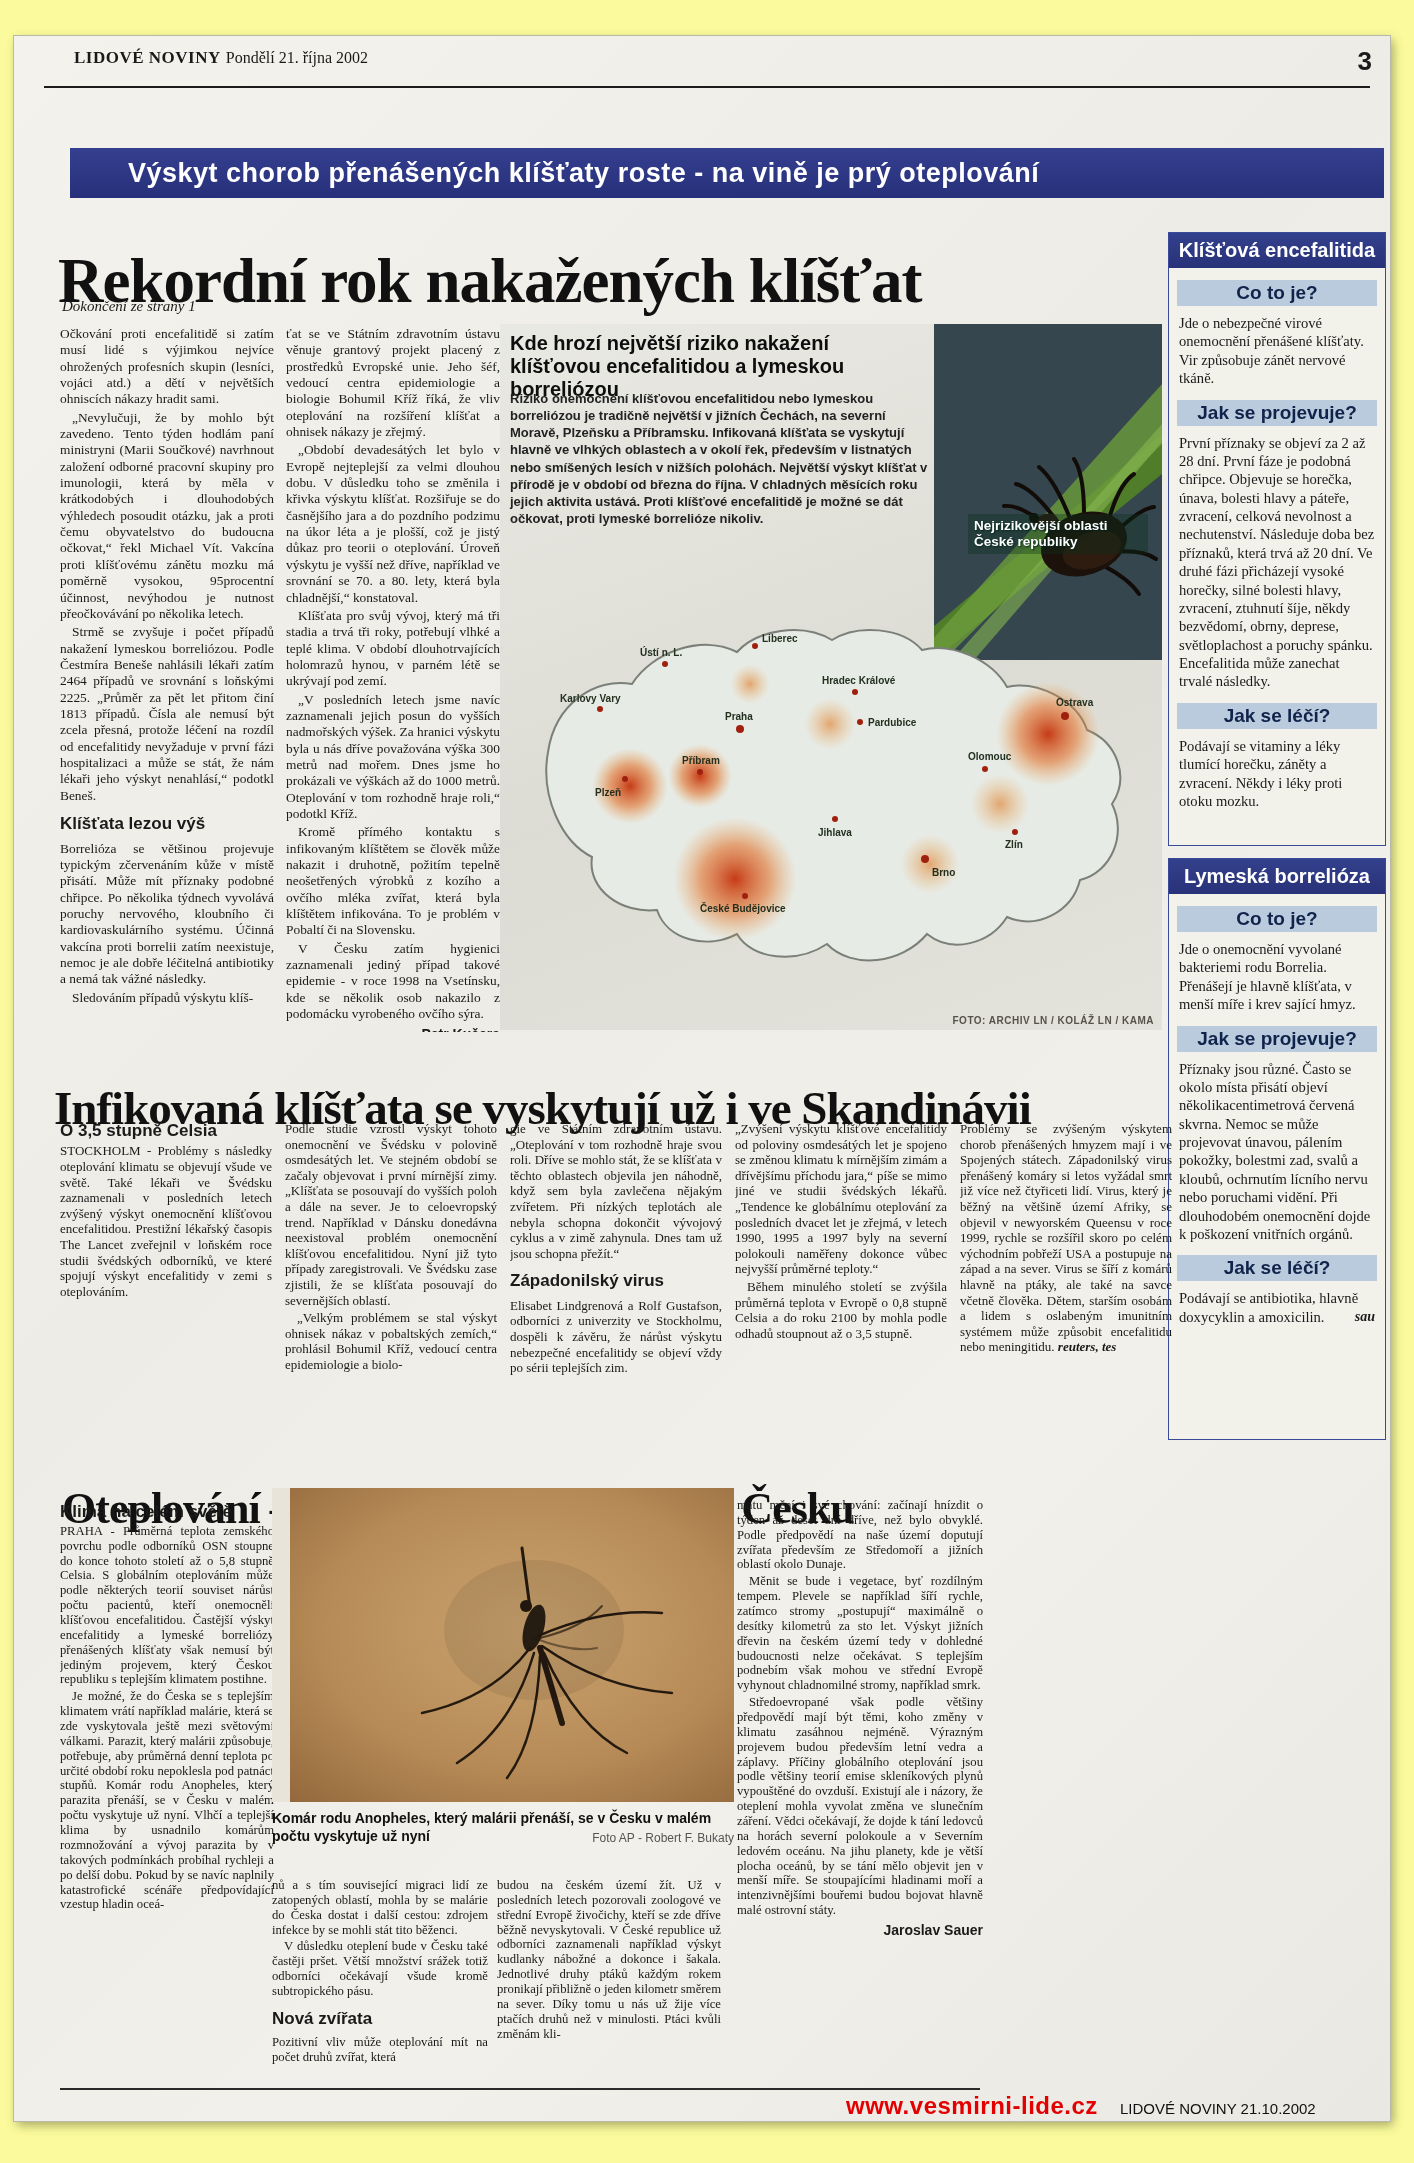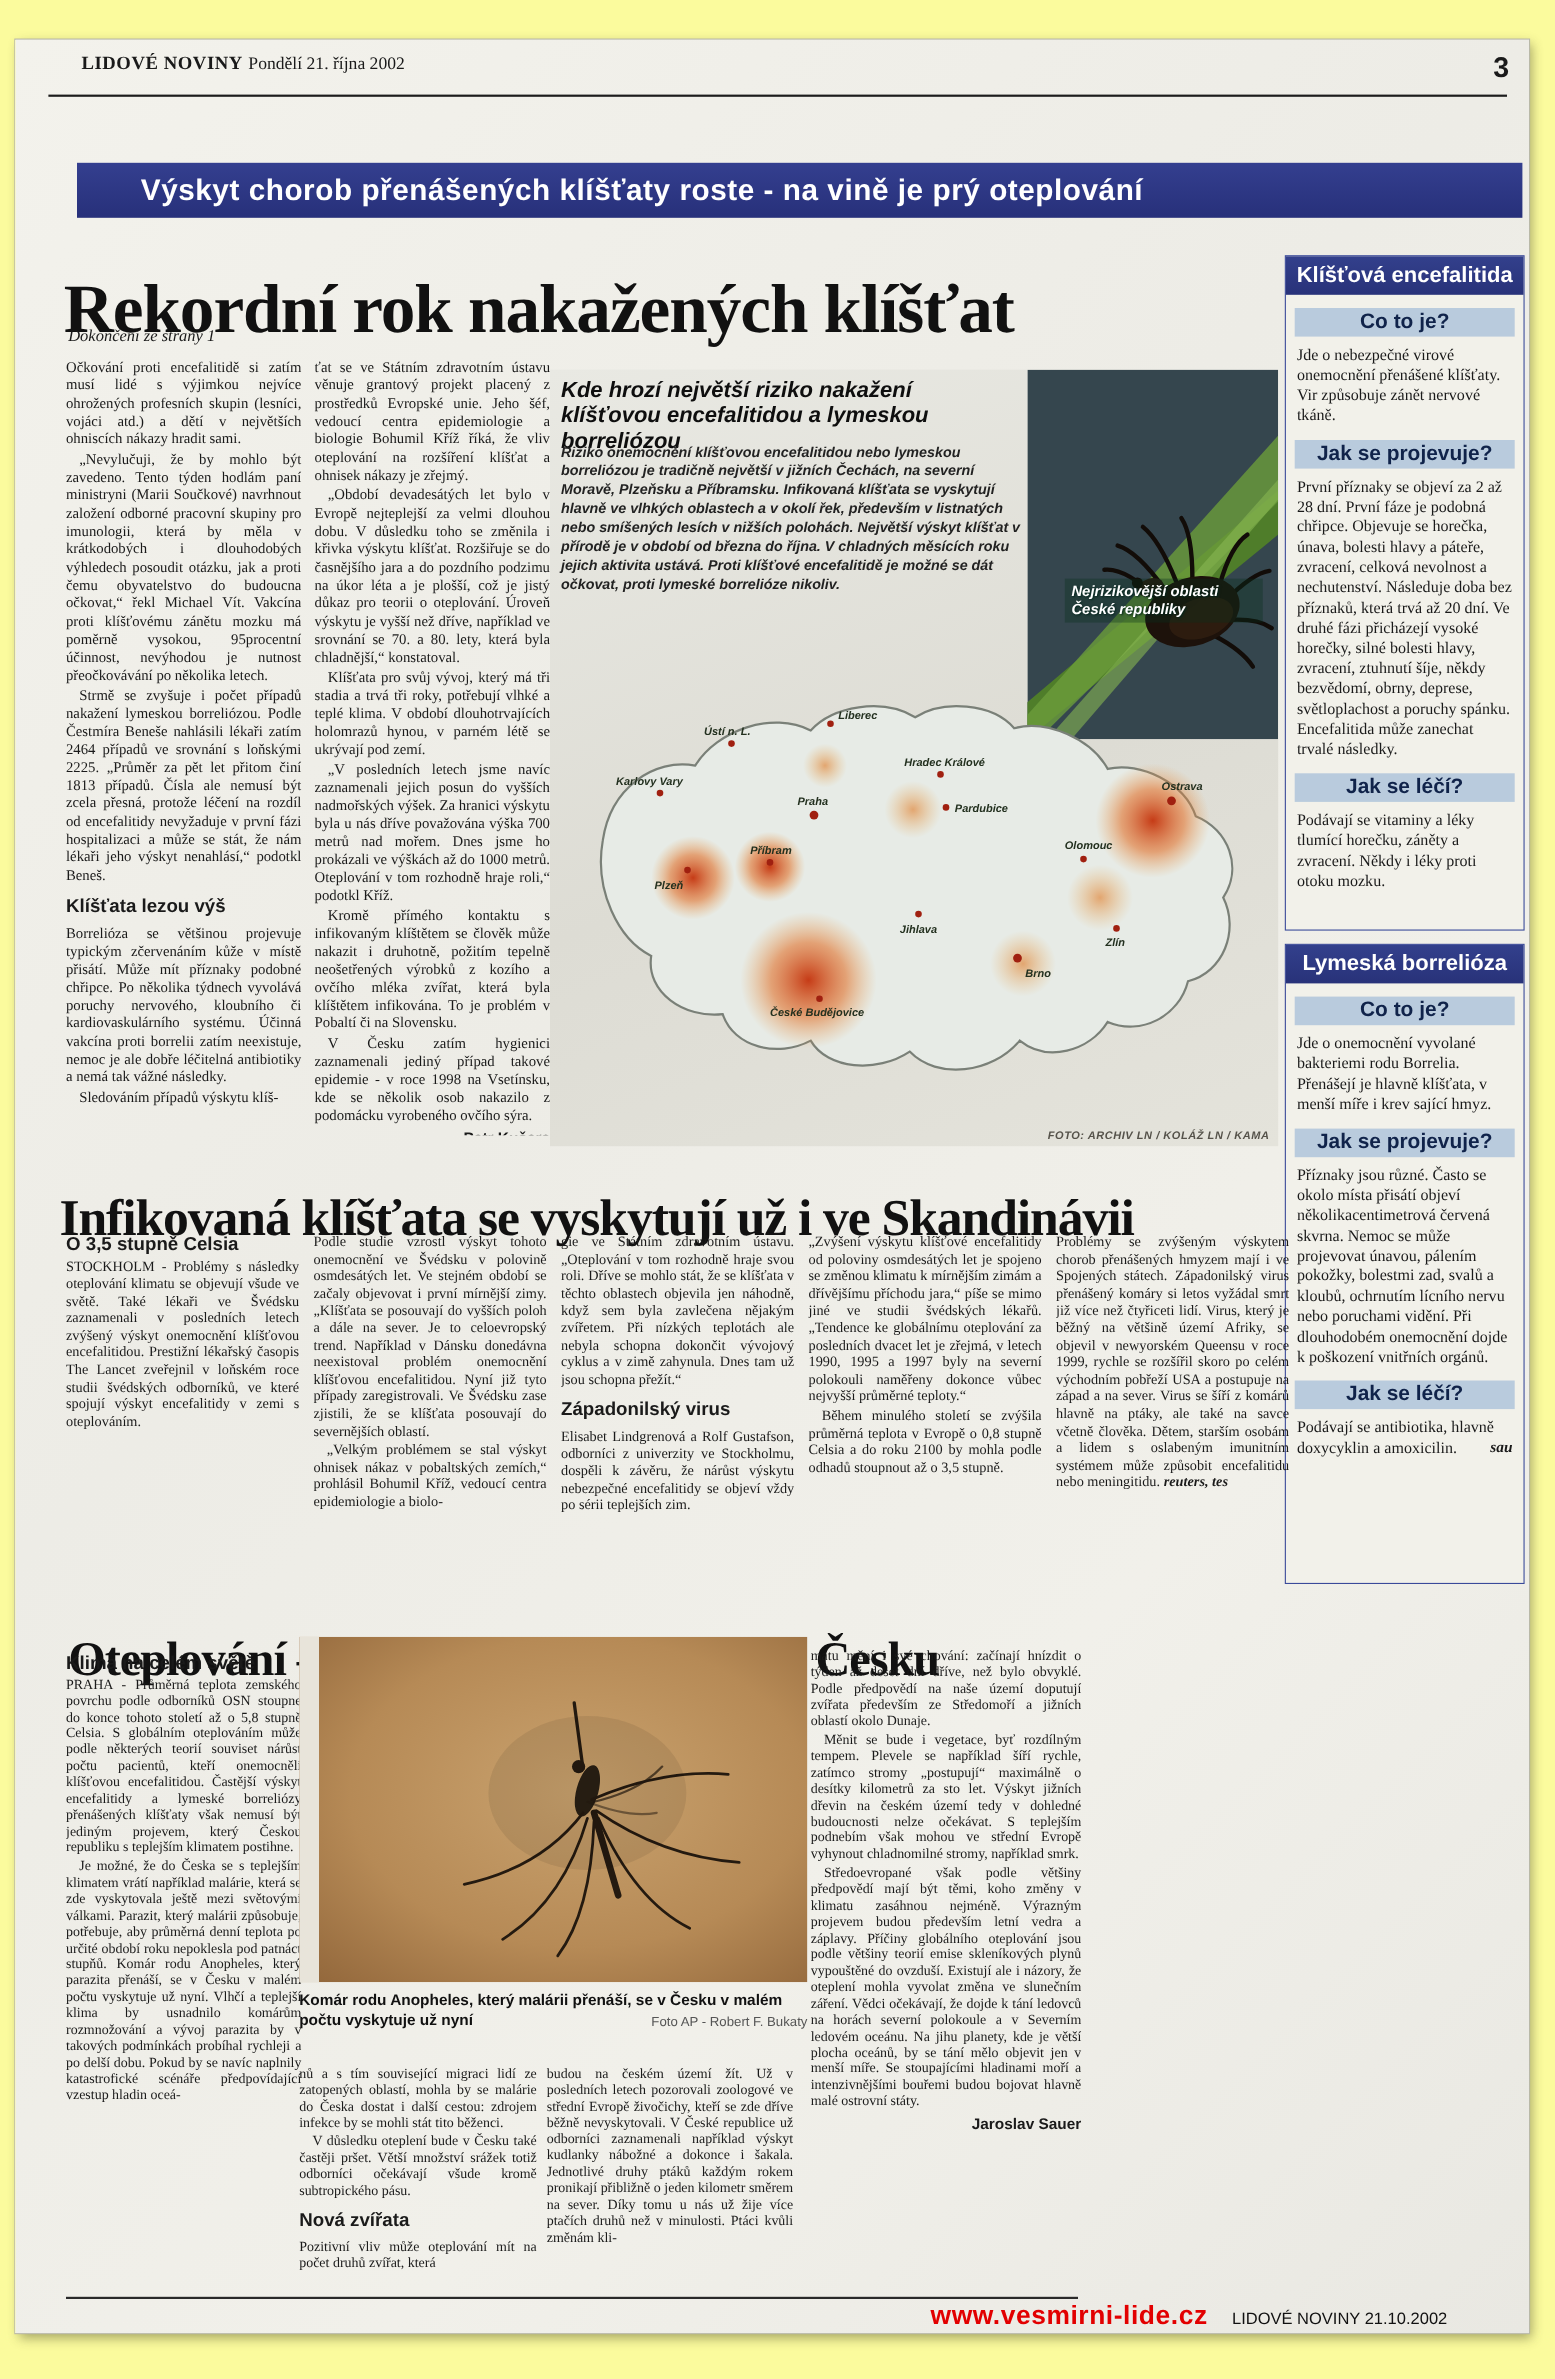--- a/index.html
+++ b/index.html
@@ -37,22 +37,22 @@
   .col{position:absolute;text-align:justify;overflow:hidden;}
   .col p{margin:0 0 2px 0;text-indent:12px;}
   .col p.fi{text-indent:0;}
   .a1c{top:290px;width:214px;height:706px;font-size:13.4px;line-height:1.22;}
   #a1col1{left:46px;}
   #a1col2{left:272px;}
   .subhead{font-family:"Liberation Sans",sans-serif;font-weight:bold;font-size:17px;
     margin:10px 0 6px 0;text-align:left;}
   .byline{font-family:"Liberation Sans",sans-serif;font-weight:bold;font-size:14px;text-align:right;margin-top:4px;}
   
-  .mapfig{position:absolute;left:486px;top:300px;width:662px;height:706px;
-    background:linear-gradient(160deg,#e9e9e3,#dddcd4 55%,#e4e3db);overflow:hidden;font-style:italic;}
+  .mapfig{position:absolute;left:486px;top:288px;width:662px;height:706px;
+    background:linear-gradient(160deg,#e9e9e3,#dddcd4 55%,#e4e3db);overflow:hidden;}
   .map-title{position:absolute;left:10px;top:8px;width:430px;
     font-family:"Liberation Sans",sans-serif;font-weight:bold;font-size:20px;line-height:1.15;color:#0e0e0e;}
   .map-body{position:absolute;left:10px;top:66px;width:420px;
     font-family:"Liberation Sans",sans-serif;font-weight:bold;font-size:13px;line-height:1.32;color:#222;}
   .tickphoto{position:absolute;right:0;top:0;width:228px;height:336px;}
   .risk-label{position:absolute;right:14px;top:190px;width:168px;
     font-family:"Liberation Sans",sans-serif;font-weight:bold;font-size:13.5px;line-height:1.2;
     color:#fff;text-shadow:1px 1px 2px #00241a;background:rgba(10,50,30,.35);padding:4px 6px;}
   .czmap{position:absolute;left:0;top:240px;width:662px;height:440px;}
   .map-credit{position:absolute;right:8px;bottom:4px;
@@ -123,21 +123,21 @@
     <p>Strmě se zvyšuje i počet případů nakažení lymeskou borreliózou. Podle Čestmíra Beneše nahlásili lékaři zatím 2464 případů ve srovnání s loňskými 2225. „Průměr za pět let přitom činí 1813 případů. Čísla ale nemusí být zcela přesná, protože léčení na rozdíl od encefalitidy nevyžaduje v první fázi hospitalizaci a může se stát, že nám lékaři jeho výskyt nenahlásí,“ podotkl Beneš.</p>
     <div class="subhead">Klíšťata lezou výš</div>
     <p class="fi">Borrelióza se většinou projevuje typickým zčervenáním kůže v místě přisátí. Může mít příznaky podobné chřipce. Po několika týdnech vyvolává poruchy nervového, kloubního či kardiovaskulárního systému. Účinná vakcína proti borrelii zatím neexistuje, nemoc je ale dobře léčitelná antibiotiky a nemá tak vážné následky.</p>
     <p>Sledováním případů výskytu klíš-</p>
   </div>
 
   <div class="col a1c" id="a1col2">
     <p class="fi">ťat se ve Státním zdravotním ústavu věnuje grantový projekt placený z prostředků Evropské unie. Jeho šéf, vedoucí centra epidemiologie a biologie Bohumil Kříž říká, že vliv oteplování na rozšíření klíšťat a ohnisek nákazy je zřejmý.</p>
     <p>„Období devadesátých let bylo v Evropě nejteplejší za velmi dlouhou dobu. V důsledku toho se změnila i křivka výskytu klíšťat. Rozšiřuje se do časnějšího jara a do pozdního podzimu na úkor léta a je plošší, což je jistý důkaz pro teorii o oteplování. Úroveň výskytu je vyšší než dříve, například ve srovnání se 70. a 80. lety, která byla chladnější,“ konstatoval.</p>
     <p>Klíšťata pro svůj vývoj, který má tři stadia a trvá tři roky, potřebují vlhké a teplé klima. V období dlouhotrvajících holomrazů hynou, v parném létě se ukrývají pod zemí.</p>
-    <p>„V posledních letech jsme navíc zaznamenali jejich posun do vyšších nadmořských výšek. Za hranici výskytu byla u nás dříve považována výška 700 metrů nad mořem. Dnes jsme ho prokázali ve výškách až do 1000 metrů. Oteplování v tom rozhodně hraje roli,“ podotkl Kříž.</p>
+    <p>„V posledních letech jsme navíc zaznamenali jejich posun do vyšších nadmořských výšek. Za hranici výskytu byla u nás dříve považována výška 300 metrů nad mořem. Dnes jsme ho prokázali ve výškách až do 1000 metrů. Oteplování v tom rozhodně hraje roli,“ podotkl Kříž.</p>
     <p>Kromě přímého kontaktu s infikovaným klíštětem se člověk může nakazit i druhotně, požitím tepelně neošetřených výrobků z kozího a ovčího mléka zvířat, která byla klíštětem infikována. To je problém v Pobaltí či na Slovensku.</p>
     <p>V Česku zatím hygienici zaznamenali jediný případ takové epidemie - v roce 1998 na Vsetínsku, kde se několik osob nakazilo z podomácku vyrobeného ovčího sýra.</p>
     <div class="byline">Petr Kučera</div>
   </div>
 
   <div class="mapfig">
     <div class="map-title">
       <span>Kde hrozí největší riziko nakažení</span><br>
       <span>klíšťovou encefalitidou a lymeskou borreliózou</span>
     </div>

